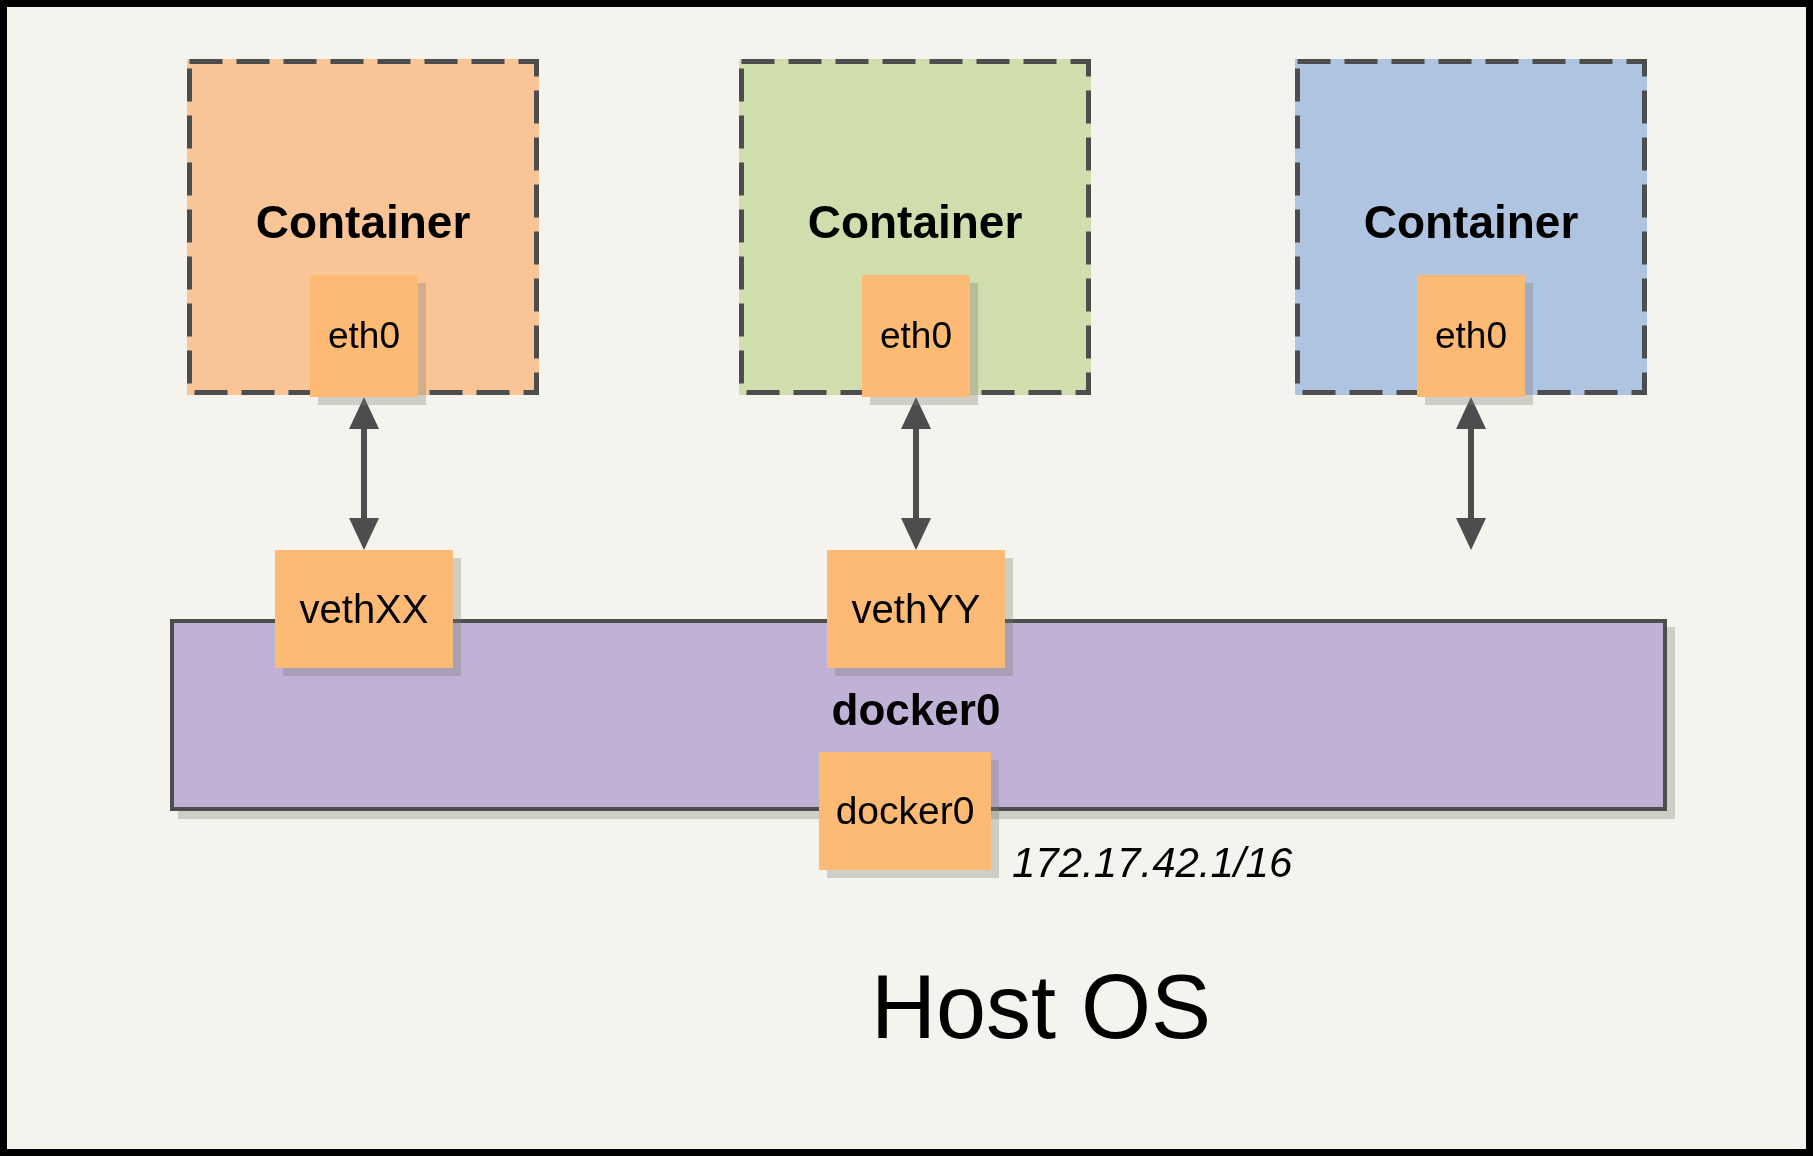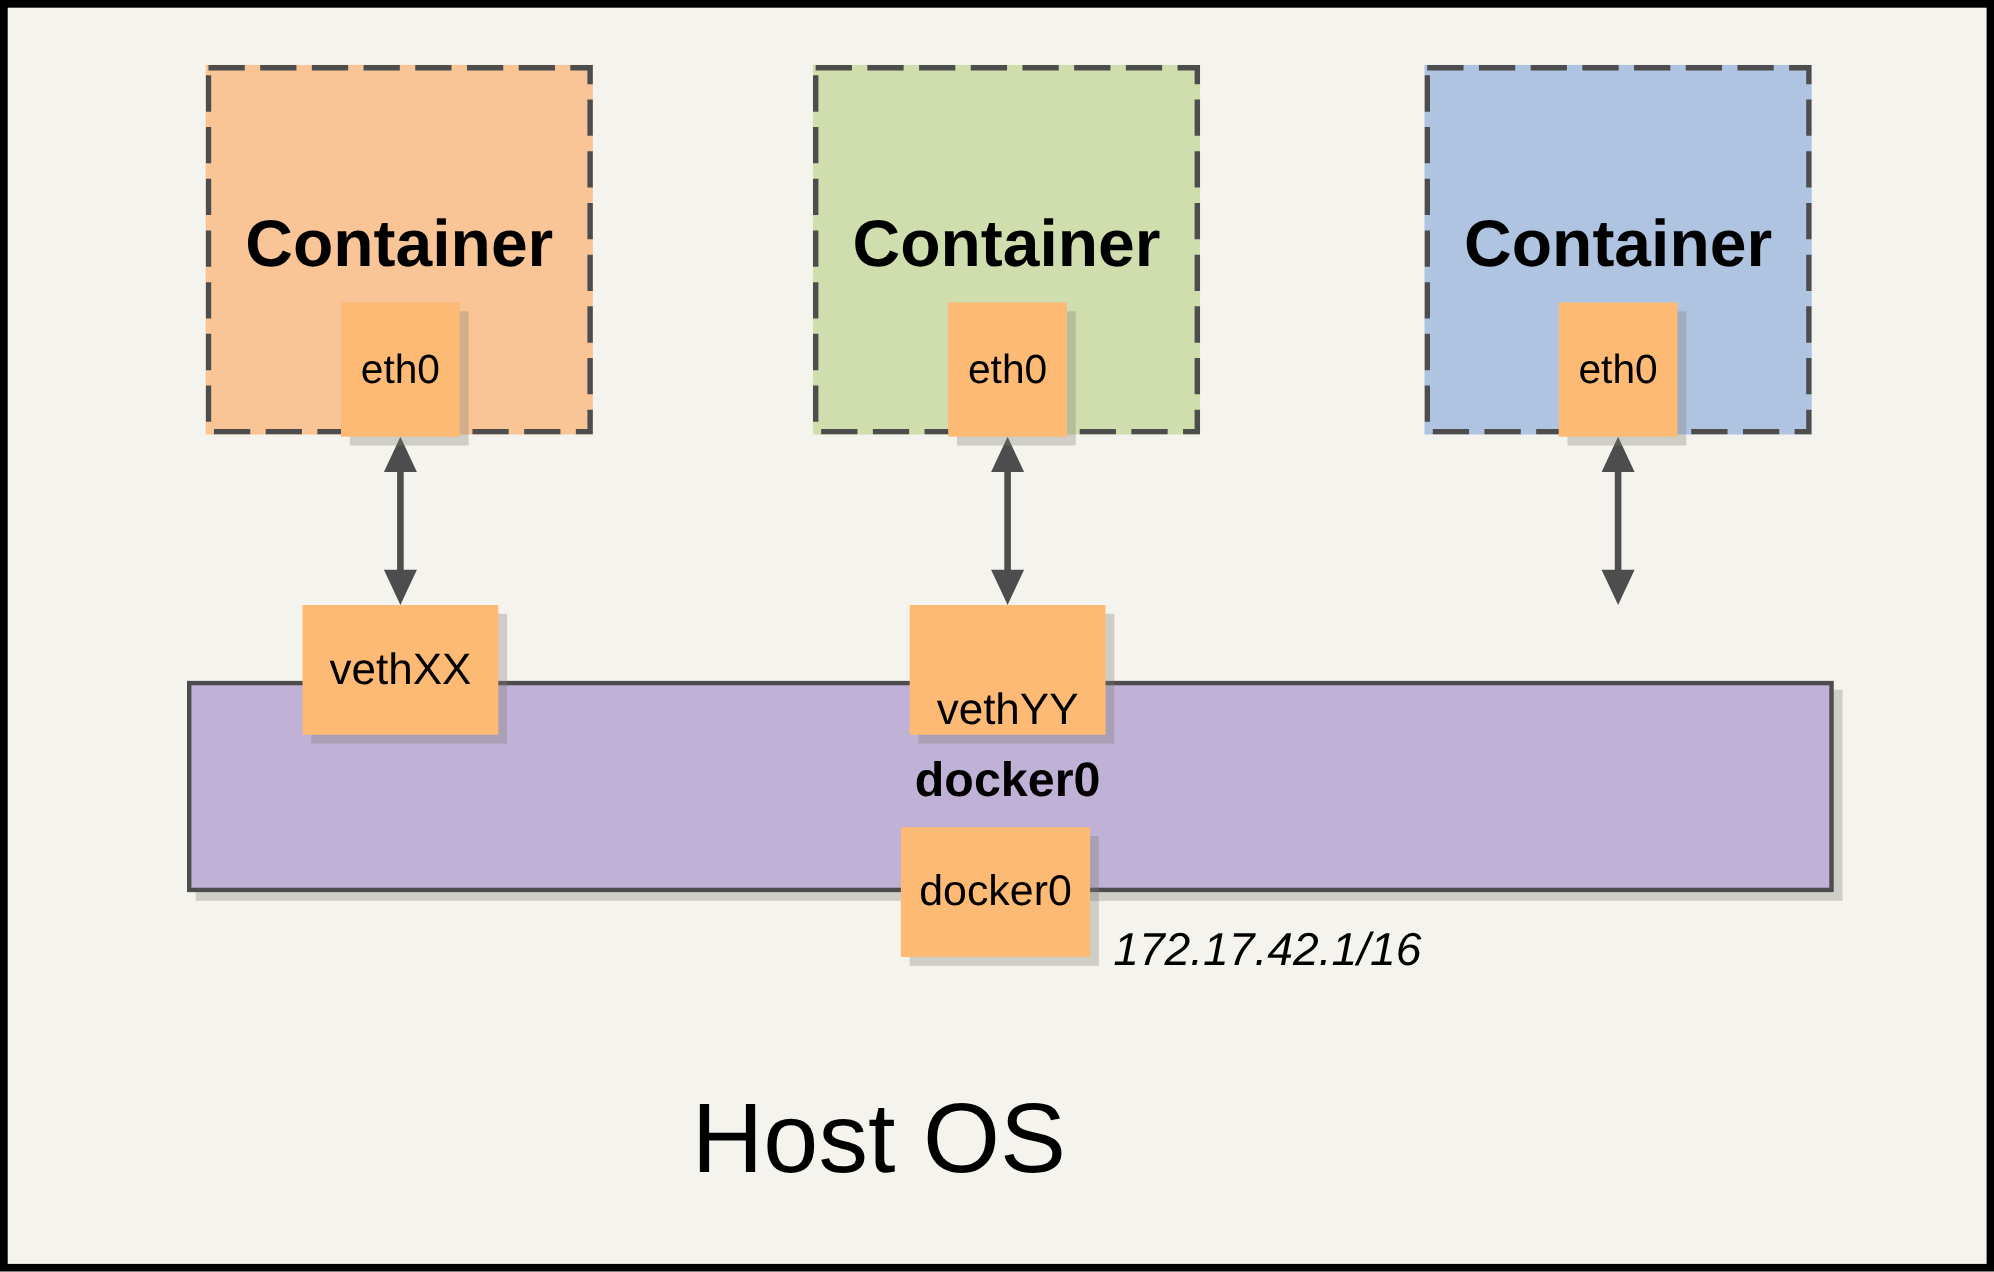--- a/index.html
+++ b/index.html
@@ -18,21 +18,21 @@
     position:absolute;
     top:52px;width:352px;height:336px;
     z-index:1;
   }
   .container-box .dash-border{
     position:absolute;left:0;top:0;width:100%;height:100%;
   }
   .container-label{
     position:absolute;left:0;top:140px;width:100%;height:46px;
     line-height:46px;text-align:center;
-    font-size:60px;font-weight:bold;
+    font-size:46px;font-weight:bold;
   }
   
   .note{
     position:absolute;
     background:#fdba74;
     box-shadow:8px 8px 0 rgba(125,125,115,0.32);
     display:flex;align-items:center;justify-content:center;
     z-index:3;
   }
   .note.eth{width:108px;height:122px;top:268px;font-size:37px;}
@@ -56,25 +56,24 @@
     font-size:44px;font-weight:bold;
     z-index:4;
   }
   .bridge-ip{
     position:absolute;left:1005px;top:832px;
     font-size:42px;
     z-index:4;
     font-style:italic;
   }
   .host-label{
-    position:absolute;left:392px;top:948px;width:800px;height:104px;
-    line-height:104px;text-align:center;
+    position:absolute;left:404px;top:948px;width:800px;height:104px;
+    line-height:104px;text-align:right;
     font-size:90px;
     z-index:1;
-    margin-top:28px;
   }
 </style>
 </head>
 <body>
 
 <div class="canvas">
 
   <div class="container-box" style="left: 180px; background-color: rgb(250, 197, 150);">
     <svg class="dash-border" viewBox="0 0 352 336" preserveAspectRatio="none">
       <rect x="2.5" y="2.5" width="347" height="331" fill="none" stroke="#4D4D4D" stroke-width="5" stroke-dasharray="33 14"></rect>
@@ -121,21 +120,21 @@
     <polygon points="20,0 35,32 5,32" fill="#4D4D4D"></polygon>
     <polygon points="20,153 35,121 5,121" fill="#4D4D4D"></polygon>
   </svg>
 
   <div class="bridge-bar" style="background-color: rgb(192, 178, 214);"></div>
   <div class="bridge-label">docker0</div>
 
   <div class="note veth" style="left:268px;">
     <span>vethXX</span>
   </div>
-  <div class="note veth" style="left:820px;align-items:flex-end;">
+  <div class="note veth" style="left:820px;">
     <span>vethYY</span>
   </div>
 
   <div class="note bridge-if">
     <span>docker0</span>
   </div>
 
   <div class="bridge-ip">172.17.42.1/16</div>
 
   <div class="host-label">Host OS</div>

